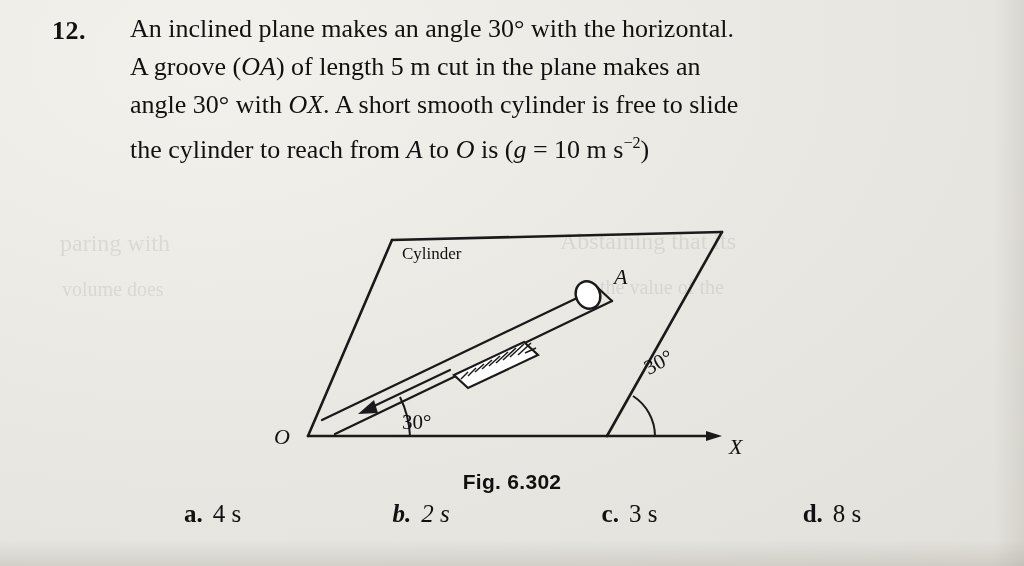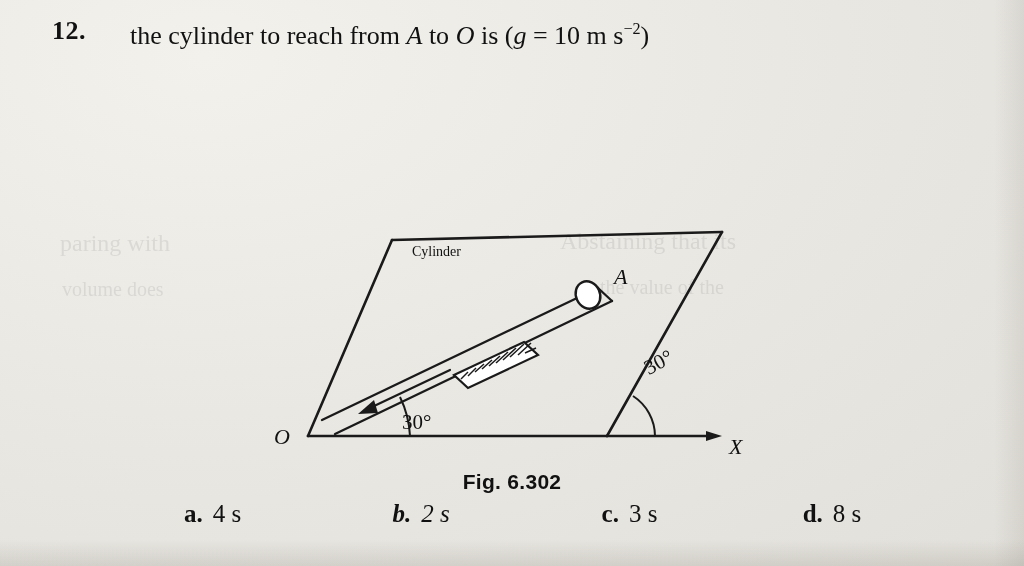--- a/index.html
+++ b/index.html
@@ -138,20 +138,23 @@
 <div class="ghost big" style="left:60px; top:230px;">paring with</div>
 <div class="ghost big" style="left:560px; top:228px;">Abstaining that its</div>
 <div class="ghost" style="left:62px; top:278px;">volume does</div>
 <div class="ghost" style="left:600px; top:276px;">the value of the</div>
 
 <div class="content">
 
   <div class="q-block">
     <div class="q-num">12.</div>
     <div class="q-text">
+      <span class="line">An inclined plane makes an angle 30° with the horizontal.</span>
+      <span class="line">A groove (<i>OA</i>) of length 5 m cut in the plane makes an</span>
+      <span class="line">angle 30° with <i>OX</i>. A short smooth cylinder is free to slide</span>
       <span class="line">the cylinder to reach from <i>A</i> to <i>O</i> is (<i>g</i> = 10 m s<span class="sup">−2</span>)</span>
     </div>
   </div>
 
   <div class="figure-wrap">
     <svg width="520" height="250" viewBox="0 0 520 250" xmlns="http://www.w3.org/2000/svg">
 
       <g fill="none" stroke="#1a1a1a" stroke-width="2.6" stroke-linecap="round" stroke-linejoin="round">
         <path d="M 46 214 L 345 214"></path>
         <path d="M 345 214 L 460 10"></path>
@@ -191,21 +194,21 @@
       </g>
 
       <ellipse cx="326" cy="73" rx="12" ry="14" transform="rotate(-25 326 73)" fill="#ffffff" stroke="#1a1a1a" stroke-width="2.4"></ellipse>
 
       <g fill="none" stroke="#1a1a1a" stroke-width="2.2" stroke-linecap="round">
         <path d="M 188 148 L 110 185"></path>
       </g>
       <polygon points="96,192 116,191 112,178" fill="#1a1a1a"></polygon>
     </svg>
 
-    <div style="position:absolute; left:150px; top:22px; font-size:14px;">Cylinder</div>
+    <div style="position:absolute; left:140px; top:22px; font-size:17px;">Cylinder</div>
     <div style="position:absolute; left:352px; top:42px; font-size:22px; font-style:italic;">A</div>
     <div style="position:absolute; left:12px; top:202px; font-size:22px; font-style:italic;">O</div>
     <div style="position:absolute; left:467px; top:212px; font-size:22px; font-style:italic;">X</div>
     <div style="position:absolute; left:140px; top:188px; font-size:21px;">30°</div>
     <div style="position:absolute; left:382px; top:128px; font-size:21px; transform:rotate(-28deg);">30°</div>
   </div>
 
   <div class="fig-caption">Fig. 6.302</div>
 
   <div class="options">

